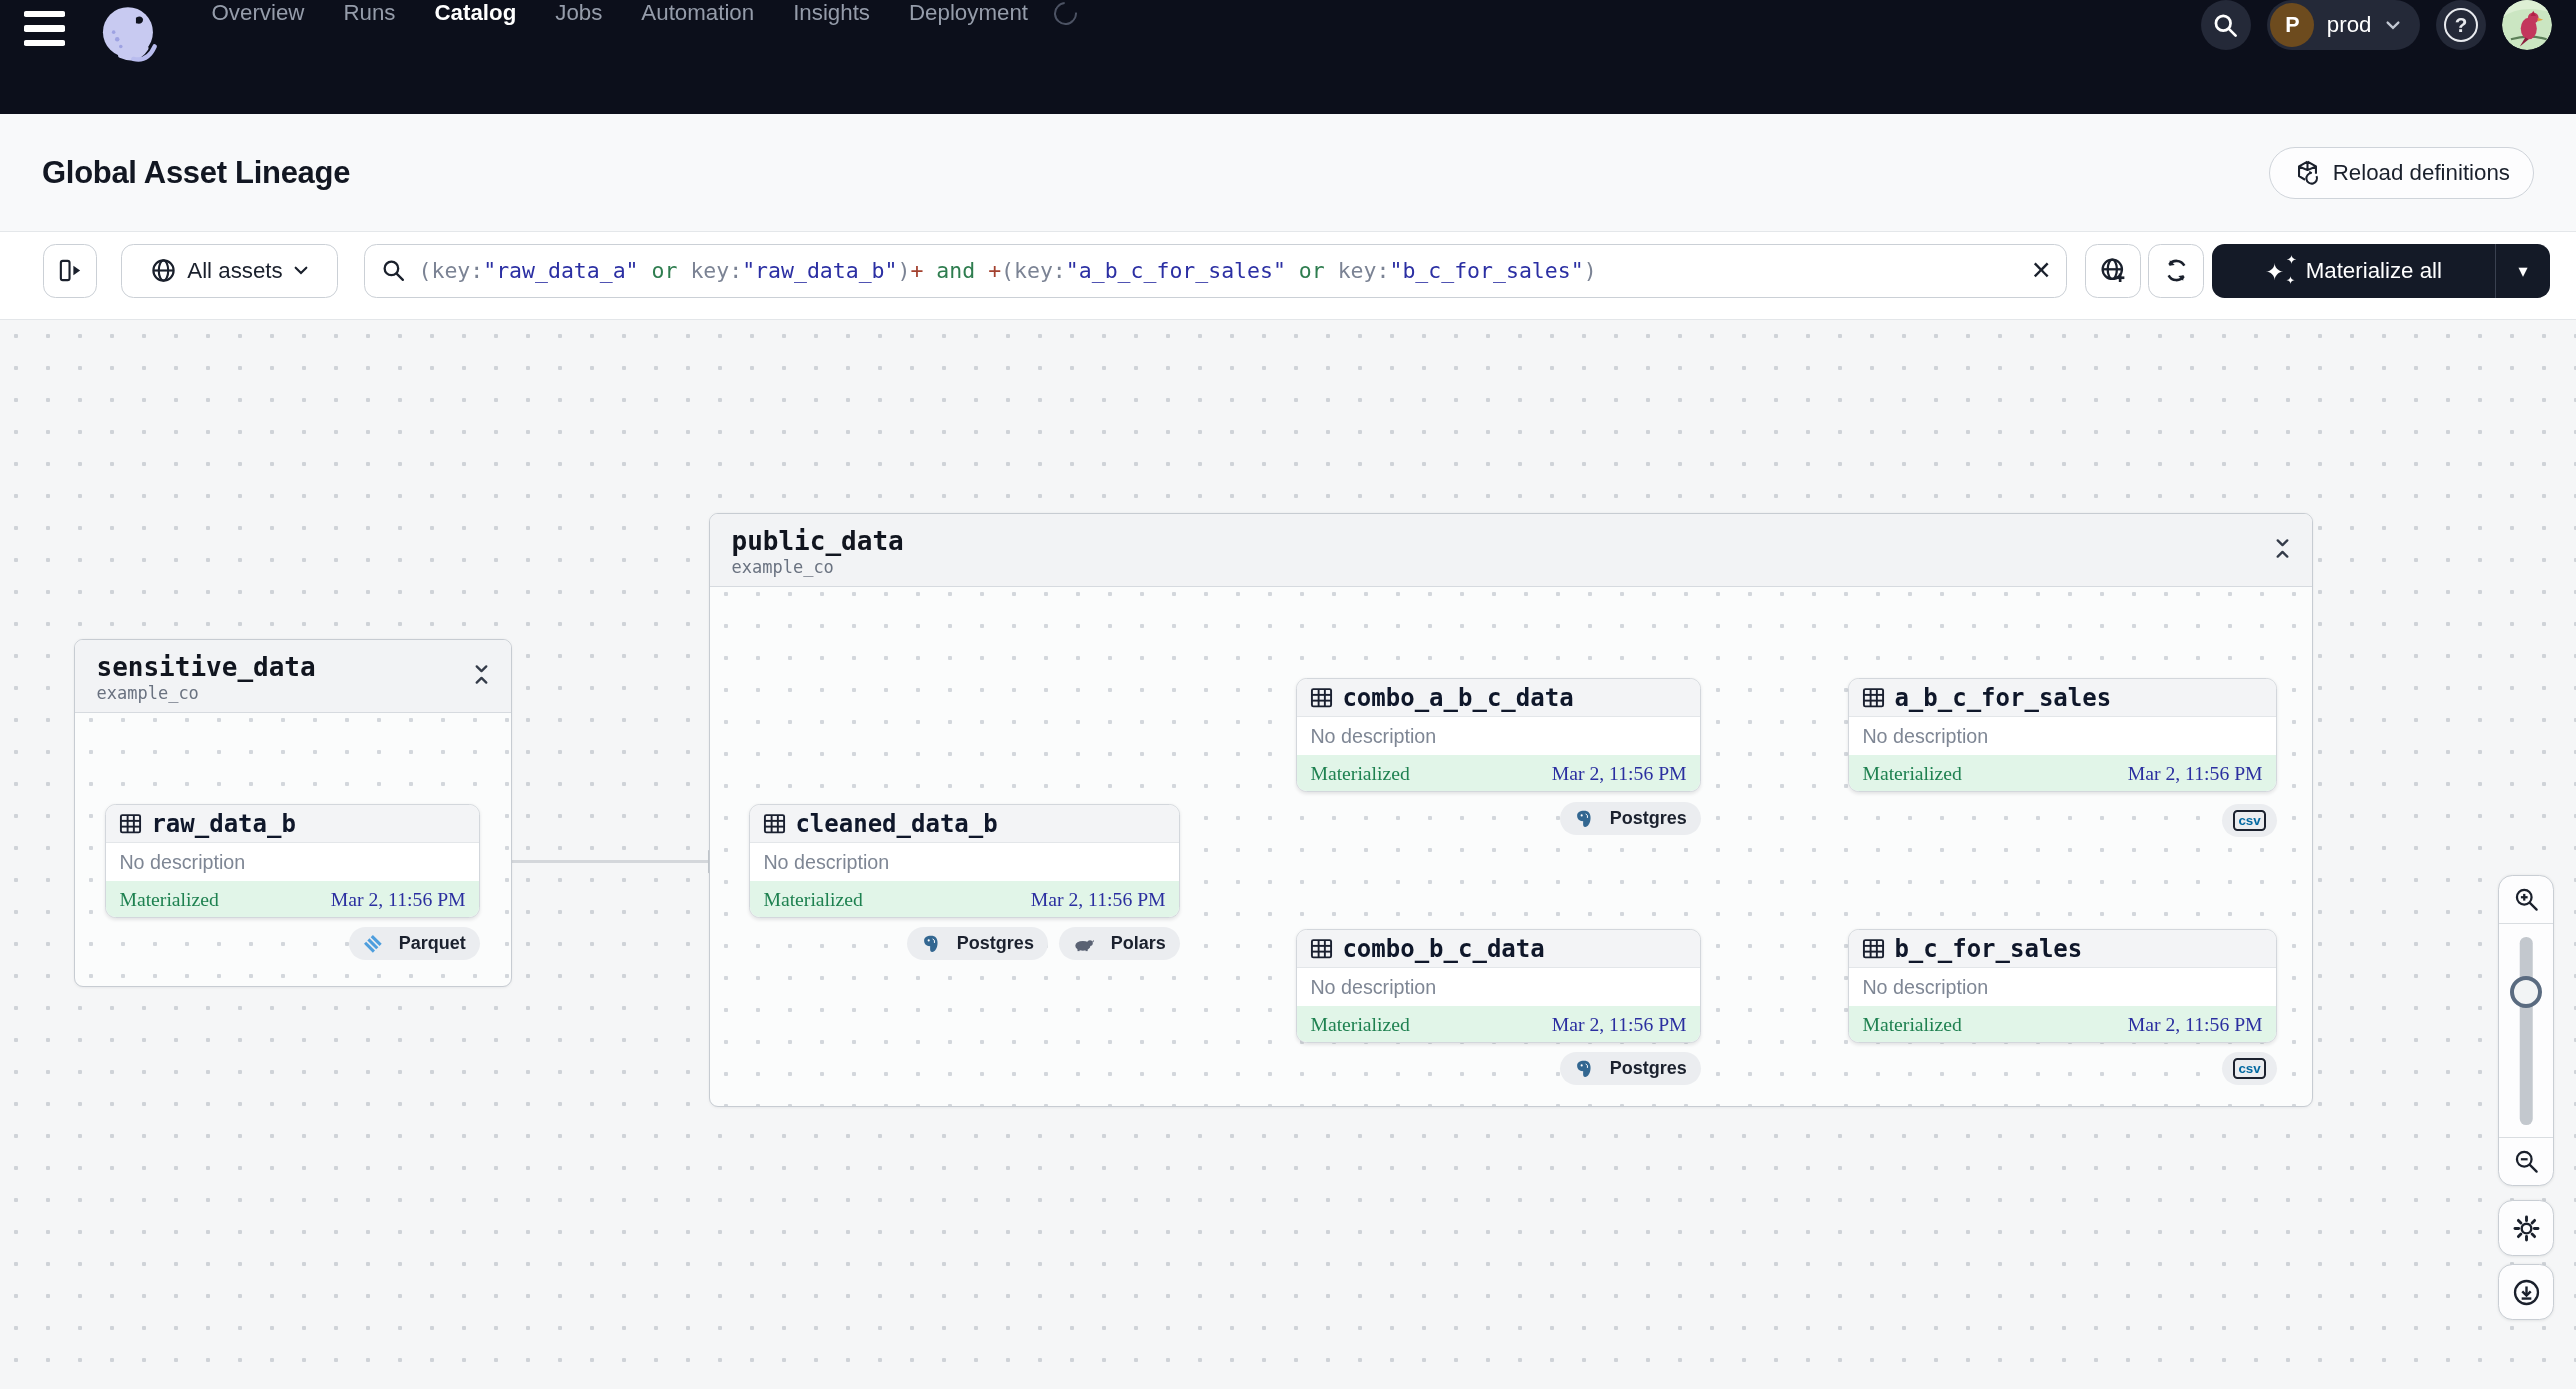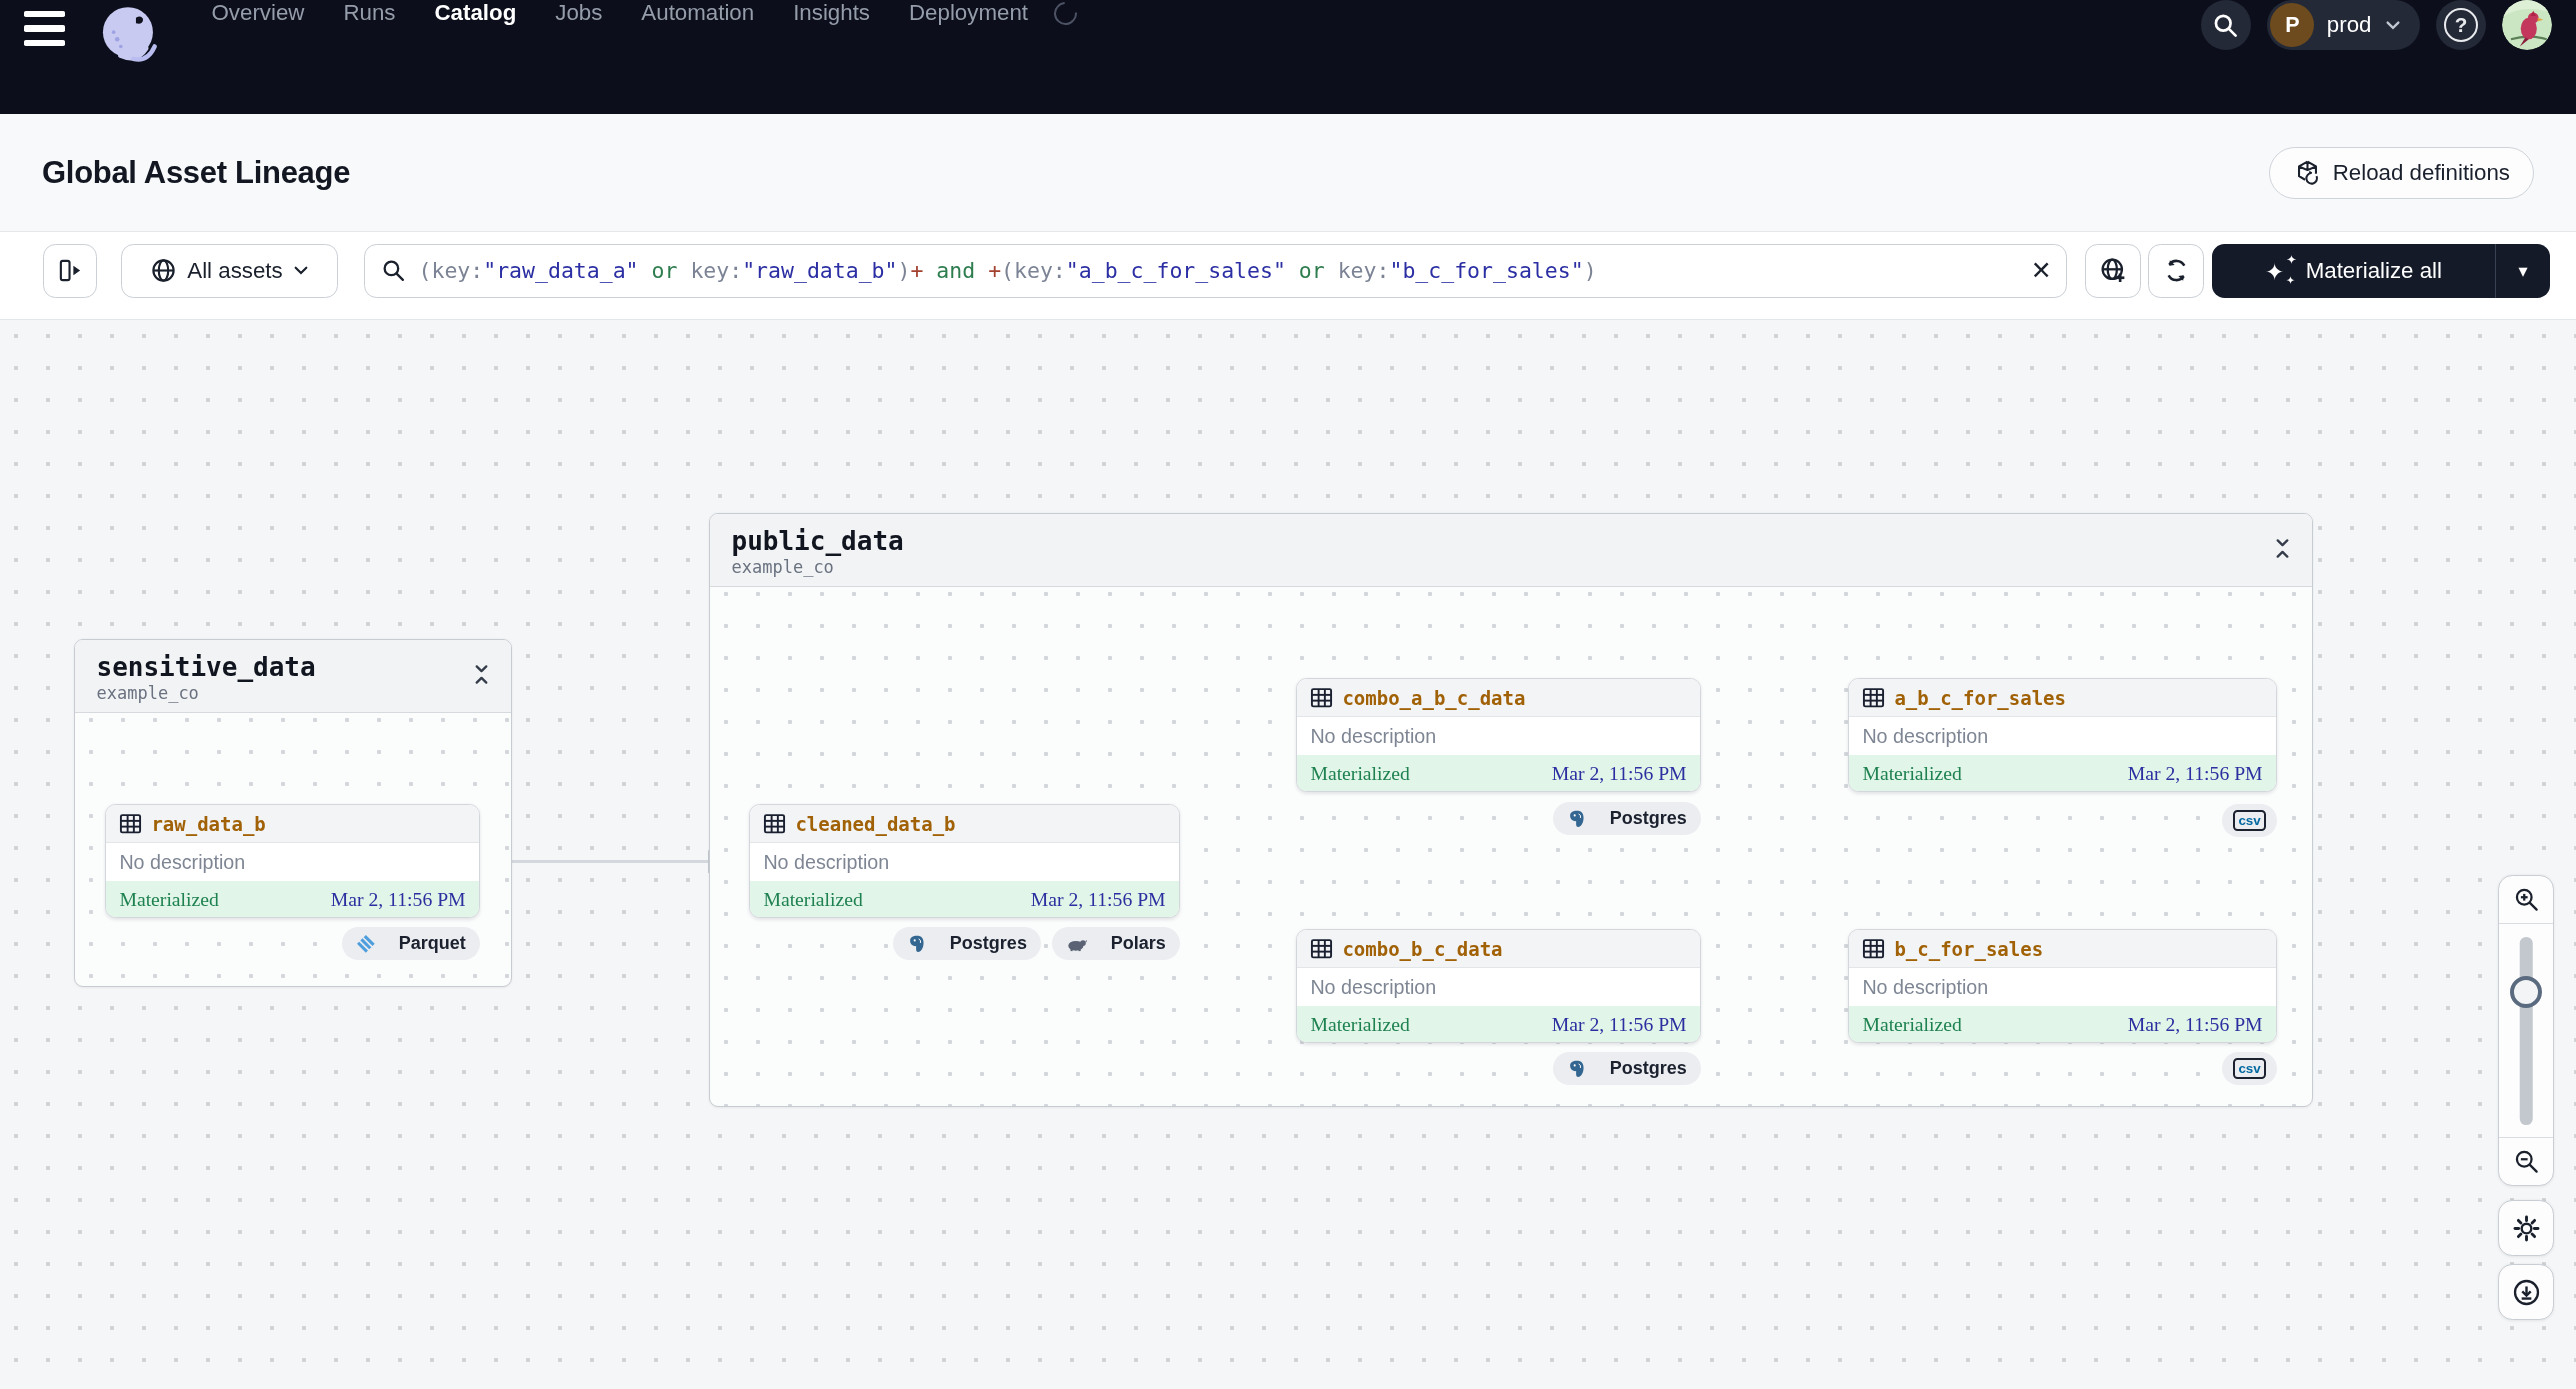--- a/index.html
+++ b/index.html
@@ -56,28 +56,28 @@
   .group { position:absolute; border:1.3px solid #C7CCD2; border-radius:9px; background:#FBFCFC;
     background-image:radial-gradient(#D3D7DC 2px, transparent 2.5px); background-size:32px 32px;
     box-shadow:0 0.9px 2.7px rgba(16,22,26,.06); }
   .group-header { position:relative; border-bottom:1.3px solid #D6DADF; background:#F2F3F5; border-radius:8px 8px 0 0; padding:11.6px 21.5px 9px; cursor:pointer; }
   .group-title { font-size:26px; font-weight:700; color:#11151F; }
   .group-sub { font-size:17px; color:#6A7280; margin-top:1.8px; }
   .collapse-ic { position:absolute; right:18px; top:23px; cursor:pointer; }
 
   .node { position:absolute; border:1.3px solid #D3D7DC; border-radius:10.7px; background:#fff; box-shadow:0 1.8px 3.6px rgba(16,22,26,.10); cursor:pointer; }
   .node-header { height:38px; display:flex; align-items:center; gap:9px; padding:0 13.4px; background:#F3F4F6; border-bottom:0.9px solid #E3E6E9; border-radius:9.8px 9.8px 0 0; }
-  .node-name { font-size:19px; font-weight:700; color:#a16207;text-align:right; }
+  .node-name { font-size:24px; font-weight:700; color:#0f172a;text-align:right; }
   .node-desc { height:38px; line-height:38px; padding:0 13.4px; font-size:19.7px; color:#7E8694; background:#fff; }
   .node-status { height:36px; display:flex; align-items:center; justify-content:space-between; padding:0 13.4px; background:#E1F5E8; border-radius:0 0 9.8px 9.8px;font-family:Liberation Serif, serif; }
   .status-label { font-size:19.7px; color:#1E8150; }
   .status-date { font-size:19.7px; color:#2B2FA0;text-align:center; }
 
   .tag-row { position:absolute; display:flex; justify-content:flex-end; gap:10.7px; }
-  .tag { height:33px; background:#EBEDF0; border-radius:17px; display:flex; align-items:center; gap:23px; padding:0 14.3px; font-size:18px; font-weight:700; color:#1B212E; }
+  .tag { height:33px; background:#EBEDF0; border-radius:17px; display:flex; align-items:center; gap:16px; padding:0 14.3px; font-size:18px; font-weight:700; color:#1B212E; }
   .csv-box { border:2.2px solid #1B212E; border-radius:4.5px; font-size:13.4px; font-weight:700; color:#0369a1; padding:0 3.6px; line-height:17px; }
 
   
   .vc { position:absolute; left:2498px; width:56px; background:#FDFDFE; border:1.3px solid #C9CED4; border-radius:14.3px; box-shadow:0 0.9px 2.7px rgba(16,22,26,.08); }
   .vc-zoom { top:555px; height:311px; display:flex; flex-direction:column; }
   .vc-btn { height:47px; display:flex; align-items:center; justify-content:center; cursor:pointer; }
   .vc-div { border-top:0.9px solid #D9DDE1; }
   .vc-track-wrap { flex:1; position:relative; }
   .slider-track { position:absolute; left:50%; transform:translateX(-50%); top:12.5px; bottom:12.5px; width:12.5px; background:#C3C8CE; border-radius:6.3px; cursor:pointer; }
   .slider-thumb { position:absolute; left:50%; transform:translateX(-50%); top:52px; width:32px; height:32px; border-radius:50%; background:#F2F4F5; border:4.5px solid #5A6B80; cursor:grab; }

